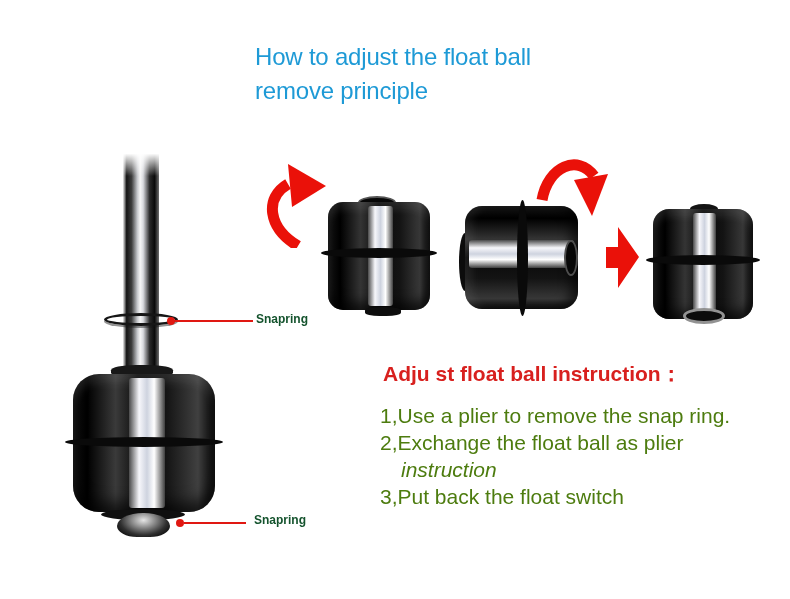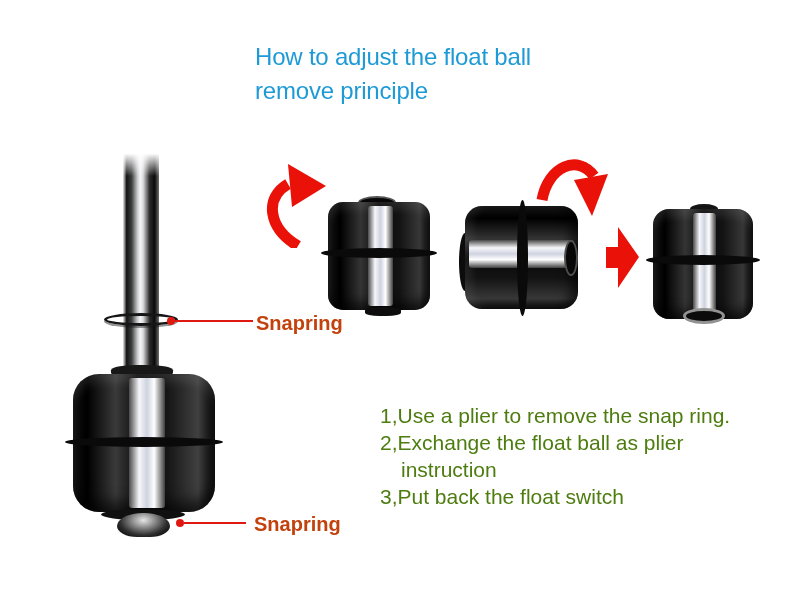--- a/index.html
+++ b/index.html
@@ -54,21 +54,21 @@
   }
   .dome{
     left:117px;top:513px;width:53px;height:24px;
     border-radius:26px 26px 20px 20px / 13px 13px 11px 11px;
     background:radial-gradient(ellipse at 50% 30%,#e6e6e6 0%,#9a9a9a 26%,#303030 62%,#000 92%);
   }
 
   
   .leader-dot{width:8px;height:8px;border-radius:50%;background:#E01812;}
   .leader-line{height:2px;background:#E01812;}
-  .callout-label{font-size:20px;font-weight:bold;color:#c2410c;}
+  .callout-label{font-size:12px;font-weight:bold;color:#14532d;}
 
   
   .ball-v{
     border-radius:15px;
     background:linear-gradient(90deg,#161616 0%,#000 12%,#343434 32%,#090909 50%,#131313 70%,#383838 90%,#060606 100%);
     box-shadow:inset 0 7px 9px rgba(255,255,255,.10),inset 0 -8px 11px rgba(0,0,0,.65);
   }
   .hole-ellipse{
     background:#070707;border-radius:50%;box-sizing:border-box;
   }
@@ -100,21 +100,21 @@
     background:#0b0b0b;border:3px solid #929292;box-sizing:border-box;
   }
 
   
   .instr-heading{
     left:383px;top:360px;font-size:21px;font-weight:bold;color:#D8201E;
   }
   .instr-steps{
     left:380px;top:402px;font-size:21px;line-height:27px;color:#4d7c0f;
   }
-  .instr-steps .indent{padding-left:21px;}
+  .instr-steps .indent{padding-left:21px;font-style:italic;}
 </style>
 </head>
 <body>
 
 <div id="canvas">
 
   <div class="abs title">
     <div>How to adjust the float ball</div>
     <div>remove principle</div>
   </div>
@@ -178,20 +178,21 @@
 
   <div>
     <div class="abs ball3-bump"></div>
     <div class="abs ball-v ball3-body">
       <div class="stripe-v"></div>
     </div>
     <div class="abs groove ball3-groove"></div>
     <div class="abs ball3-ring"></div>
   </div>
 
+  <div class="abs instr-heading">Adju st float ball instruction：</div>
   <div class="abs instr-steps">
     <div>1,Use a plier to remove the snap ring.</div>
     <div>2,Exchange the float ball as plier</div>
     <div class="indent">instruction</div>
     <div>3,Put back the float switch</div>
   </div>
 
 </div>
 
 </body></html>

